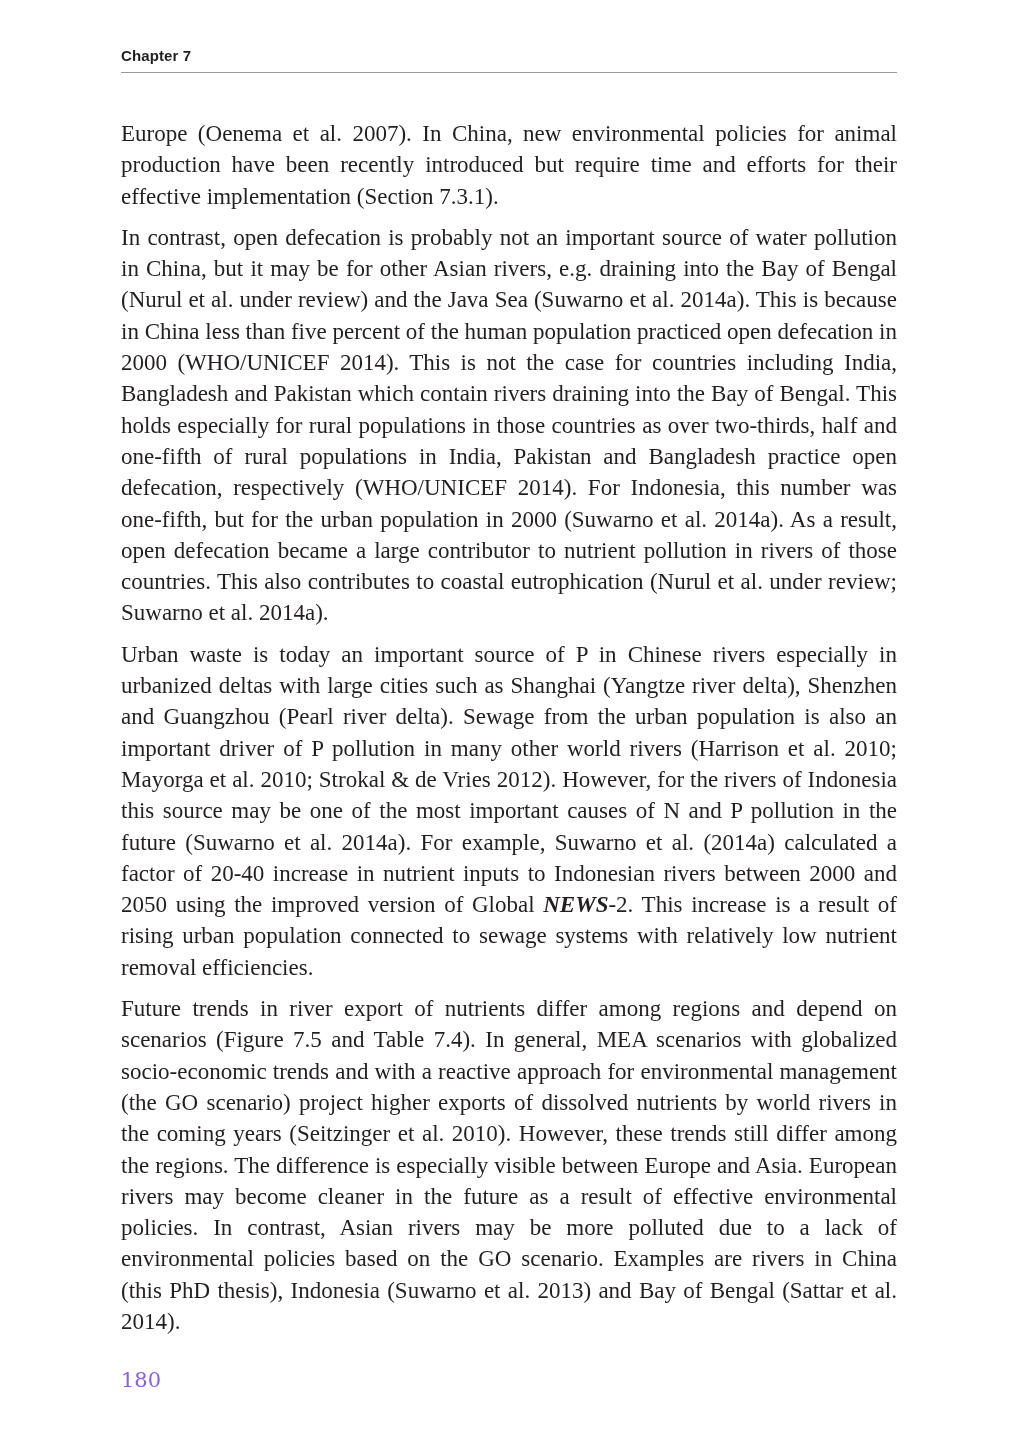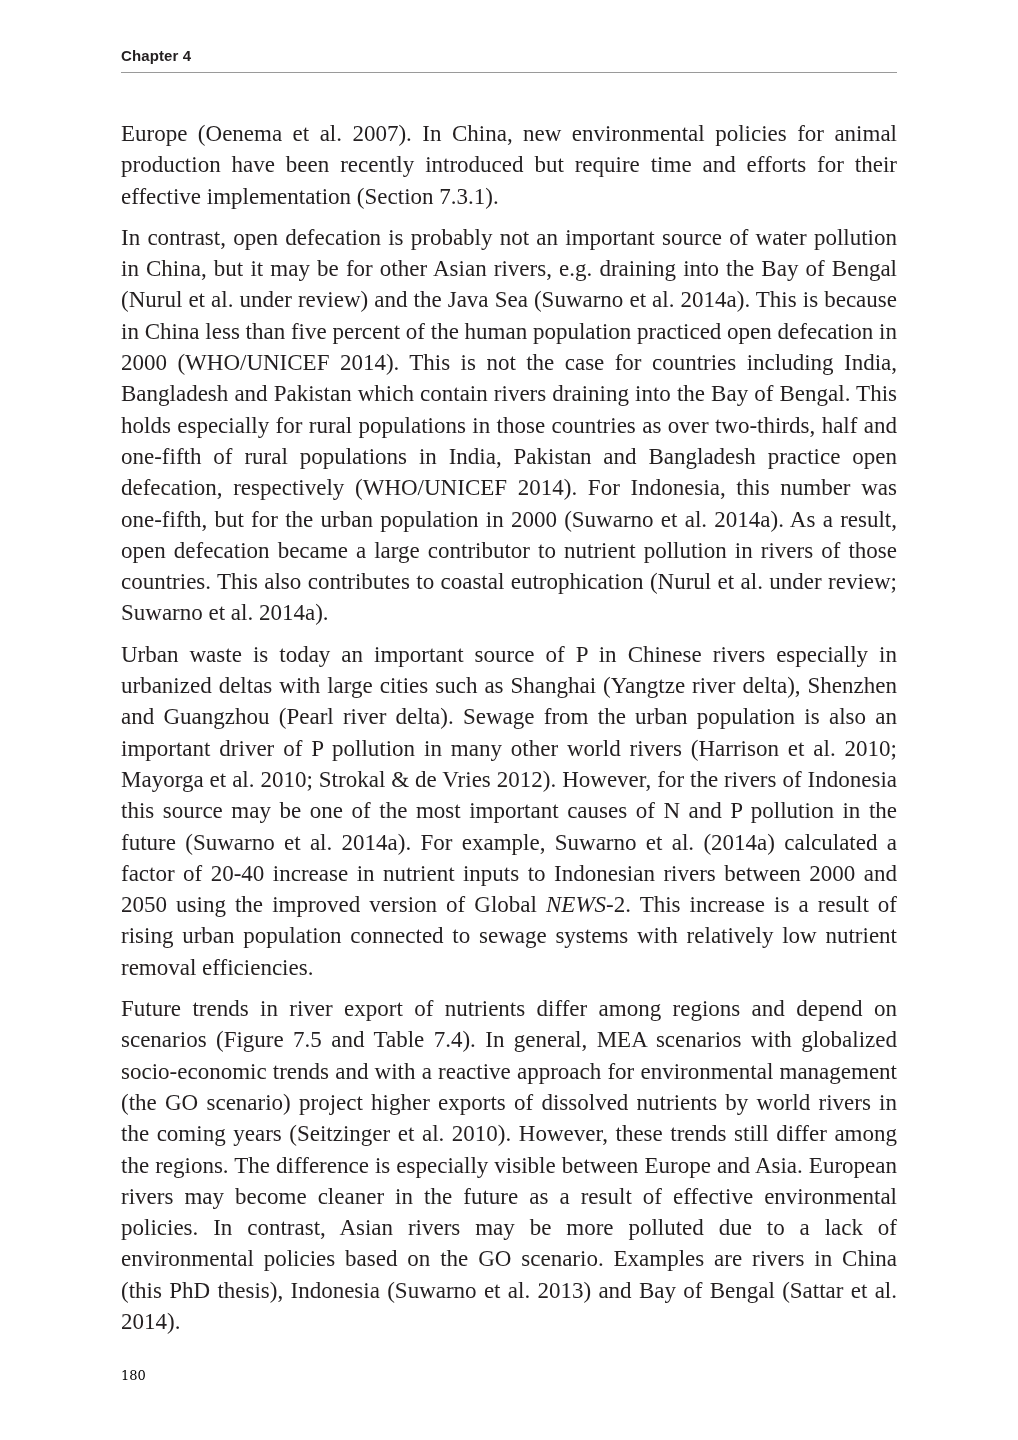--- a/index.html
+++ b/index.html
@@ -43,34 +43,35 @@
     .para {
       margin: 0 0 10px 0;
       font-size: 23px;
       line-height: 31.3px;
       text-align: justify;
       font-family: "Liberation Serif", "DejaVu Serif", serif;
       word-spacing: 0px;
     }
     .para em {
       font-style: italic;
+      font-weight: bold;
     }
     .page-number {
       position: absolute;
       left: 121px;
       top: 1368px;
-      font-size: 13px;
+      font-size: 21px;
       font-family: "DejaVu Serif", "Liberation Serif", serif;
-      color: #000000;
+      color: #8b5cf6;
     }
   </style>
 </head>
 <body>
 
-<div class="running-header">Chapter 4</div>
+<div class="running-header">Chapter 7</div>
 <div class="header-rule"></div>
 
 <div class="body-text">
   <p class="para">Europe (Oenema et al. 2007). In China, new environmental policies for animal production have been recently introduced but require time and efforts for their effective implementation (Section 7.3.1).</p>
   <p class="para">In contrast, open defecation is probably not an important source of water pollution in China, but it may be for other Asian rivers, e.g. draining into the Bay of Bengal (Nurul et al. under review) and the Java Sea (Suwarno et al. 2014a). This is because in China less than five percent of the human population practiced open defecation in 2000 (WHO/UNICEF 2014). This is not the case for countries including India, Bangladesh and Pakistan which contain rivers draining into the Bay of Bengal. This holds especially for rural populations in those countries as over two-thirds, half and one-fifth of rural populations in India, Pakistan and Bangladesh practice open defecation, respectively (WHO/UNICEF 2014). For Indonesia, this number was one-fifth, but for the urban population in 2000 (Suwarno et al. 2014a). As a result, open defecation became a large contributor to nutrient pollution in rivers of those countries. This also contributes to coastal eutrophication (Nurul et al. under review; Suwarno et al. 2014a).</p>
   <p class="para"><span>Urban waste is today an important source of P in Chinese rivers especially in urbanized deltas with large cities such as Shanghai (Yangtze river delta), Shenzhen and Guangzhou (Pearl river delta). Sewage from the urban population is also an important driver of P pollution in many other world rivers (Harrison et al. 2010; Mayorga et al. 2010; Strokal &amp; de Vries 2012). However, for the rivers of Indonesia this source may be one of the most important causes of N and P pollution in the future (Suwarno et al. 2014a). For example, Suwarno et al. (2014a) calculated a factor of 20-40 increase in nutrient inputs to Indonesian rivers between 2000 and 2050 using the improved version of Global </span><em>NEWS</em><span>-2. This increase is a result of rising urban population connected to sewage systems with relatively low nutrient removal efficiencies.</span></p>
   <p class="para">Future trends in river export of nutrients differ among regions and depend on scenarios (Figure 7.5 and Table 7.4). In general, MEA scenarios with globalized socio-economic trends and with a reactive approach for environmental management (the GO scenario) project higher exports of dissolved nutrients by world rivers in the coming years (Seitzinger et al. 2010). However, these trends still differ among the regions. The difference is especially visible between Europe and Asia. European rivers may become cleaner in the future as a result of effective environmental policies. In contrast, Asian rivers may be more polluted due to a lack of environmental policies based on the GO scenario. Examples are rivers in China (this PhD thesis), Indonesia (Suwarno et al. 2013) and Bay of Bengal (Sattar et al. 2014).</p>
 </div>
 
 <div class="page-number">180</div>

